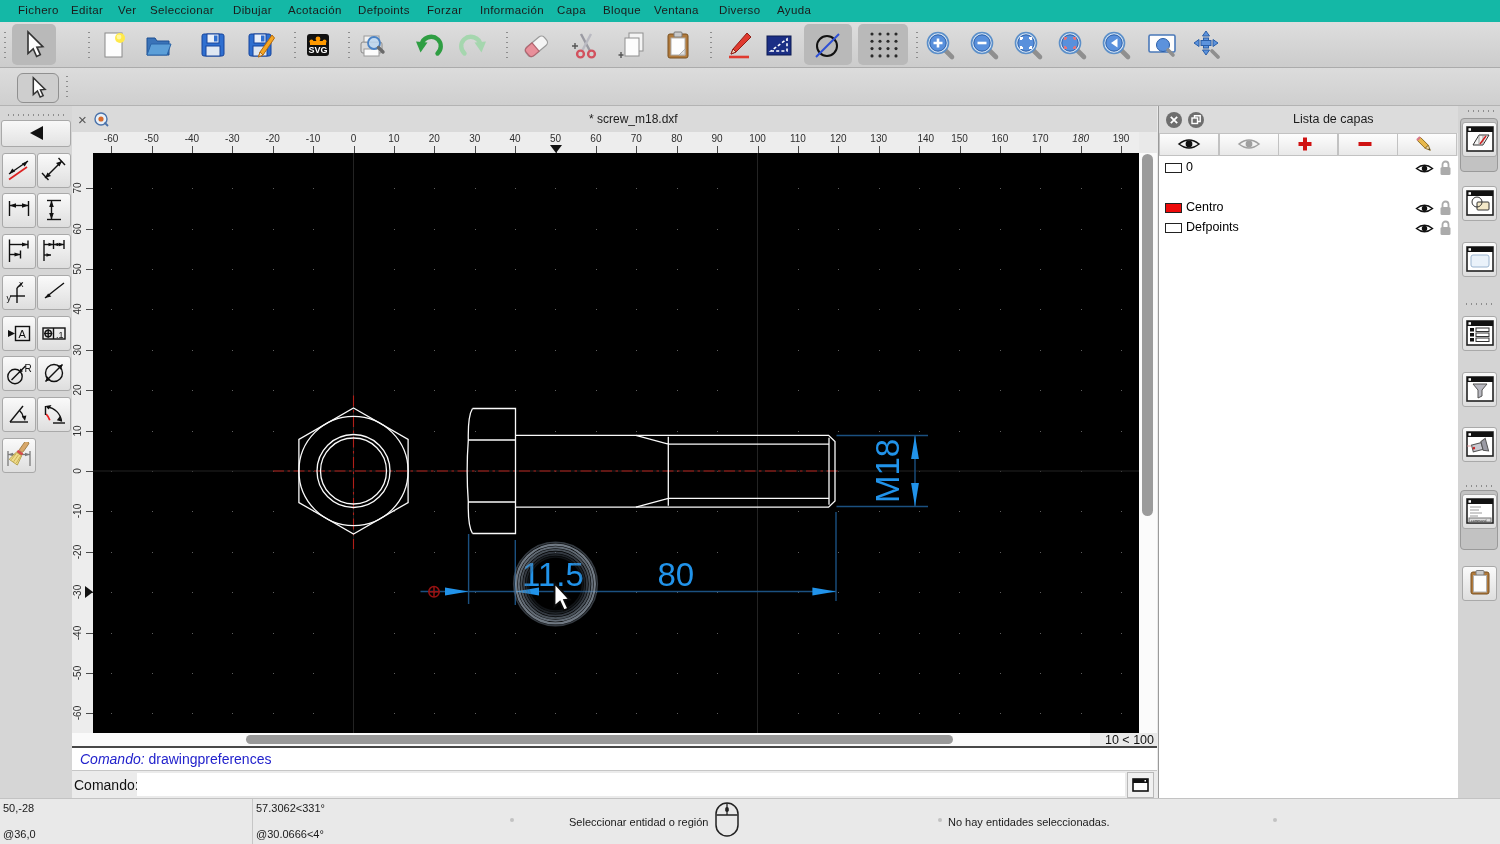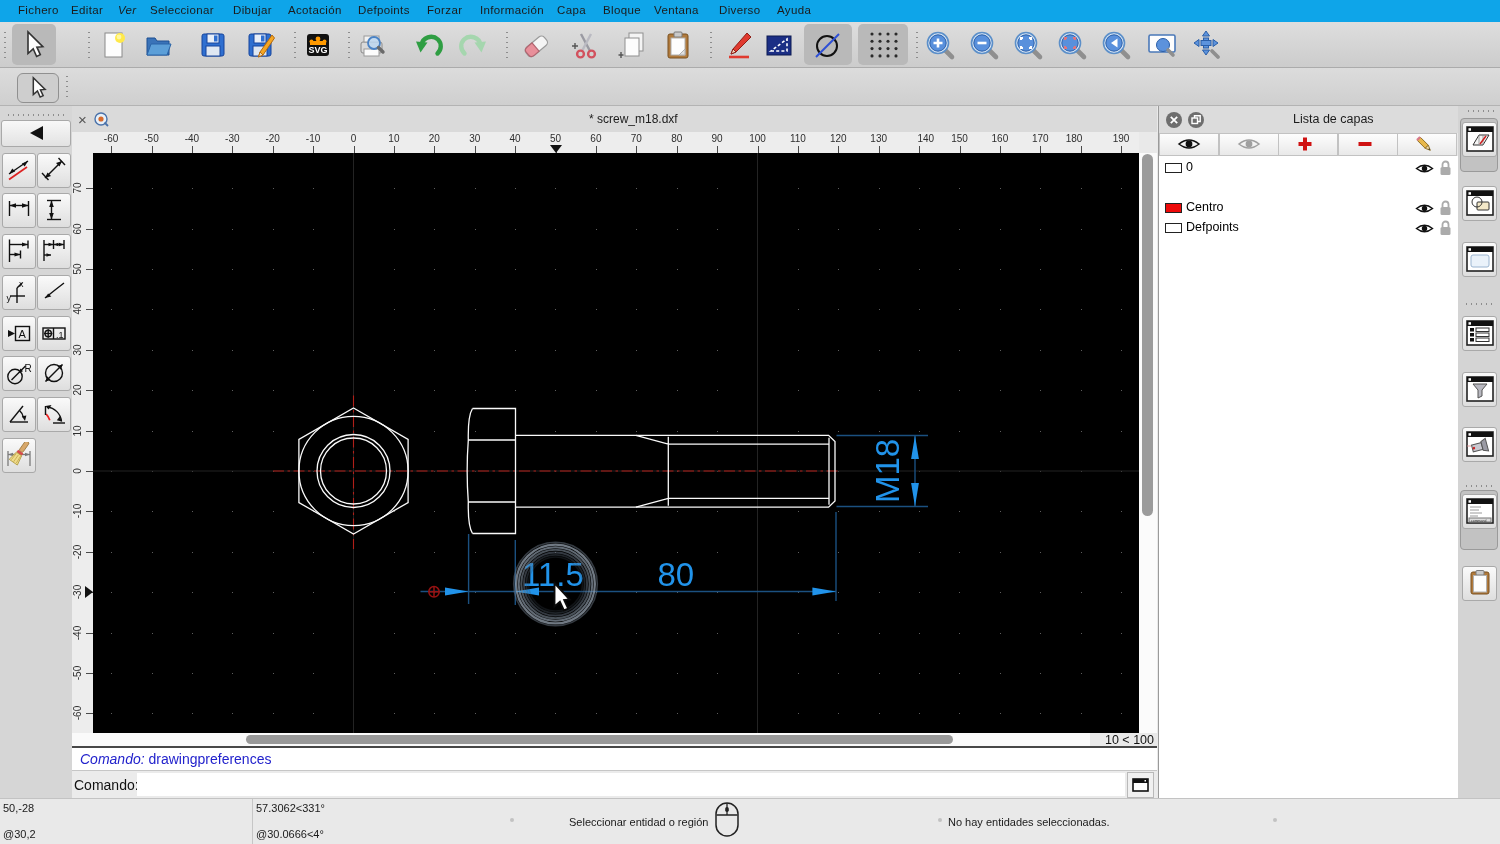--- a/index.html
+++ b/index.html
@@ -3,24 +3,24 @@
 html,body{margin:0;padding:0;width:1500px;height:844px;overflow:hidden;background:#e9e9e9;
 font-family:"Liberation Sans",sans-serif;-webkit-font-smoothing:antialiased;}
 *{box-sizing:border-box;}
 .ab{position:absolute;}
 .btn-sel{background:#b9b9b9;border-radius:5px;}
 .dotsep{position:absolute;width:2px;background-image:radial-gradient(circle,#8d8d8d 35%,transparent 40%);background-size:2px 5px;background-repeat:repeat-y;}
 .hdots{position:absolute;height:2px;background-image:radial-gradient(circle,#8d8d8d 35%,transparent 40%);background-size:5px 2px;background-repeat:repeat-x;}
 .tbtn{position:absolute;width:34px;height:35px;background:linear-gradient(#fafafa,#dedede);border:1px solid #a9a9a9;border-radius:3px;}
 svg{display:block;}
 </style></head><body>
-<div style="position:absolute;left:0px;top:0px;width:1500px;height:22px;background:#0ea5e9;">
+<div style="position:absolute;left:0px;top:0px;width:1500px;height:22px;background:#14b8a6;">
     <div style="position:absolute;left:18px;top:4px;white-space:nowrap;font-size:11.5px;letter-spacing:0.35px;color:#1b1b1b;">Fichero</div>
     <div style="position:absolute;left:71px;top:4px;white-space:nowrap;font-size:11.5px;letter-spacing:0.35px;color:#1b1b1b;">Editar</div>
-    <div style="position:absolute;left:118px;top:4px;white-space:nowrap;font-size:11.5px;letter-spacing:0.35px;color:#1b1b1b;font-style:italic;">Ver</div>
+    <div style="position:absolute;left:118px;top:4px;white-space:nowrap;font-size:11.5px;letter-spacing:0.35px;color:#1b1b1b;">Ver</div>
     <div style="position:absolute;left:150px;top:4px;white-space:nowrap;font-size:11.5px;letter-spacing:0.35px;color:#1b1b1b;">Seleccionar</div>
     <div style="position:absolute;left:233px;top:4px;white-space:nowrap;font-size:11.5px;letter-spacing:0.35px;color:#1b1b1b;">Dibujar</div>
     <div style="position:absolute;left:288px;top:4px;white-space:nowrap;font-size:11.5px;letter-spacing:0.35px;color:#1b1b1b;">Acotación</div>
     <div style="position:absolute;left:358px;top:4px;white-space:nowrap;font-size:11.5px;letter-spacing:0.35px;color:#1b1b1b;">Defpoints</div>
     <div style="position:absolute;left:427px;top:4px;white-space:nowrap;font-size:11.5px;letter-spacing:0.35px;color:#1b1b1b;">Forzar</div>
     <div style="position:absolute;left:480px;top:4px;white-space:nowrap;font-size:11.5px;letter-spacing:0.35px;color:#1b1b1b;">Información</div>
     <div style="position:absolute;left:557px;top:4px;white-space:nowrap;font-size:11.5px;letter-spacing:0.35px;color:#1b1b1b;">Capa</div>
     <div style="position:absolute;left:603px;top:4px;white-space:nowrap;font-size:11.5px;letter-spacing:0.35px;color:#1b1b1b;">Bloque</div>
     <div style="position:absolute;left:654px;top:4px;white-space:nowrap;font-size:11.5px;letter-spacing:0.35px;color:#1b1b1b;">Ventana</div>
     <div style="position:absolute;left:719px;top:4px;white-space:nowrap;font-size:11.5px;letter-spacing:0.35px;color:#1b1b1b;">Diverso</div>
@@ -470,21 +470,21 @@
     <div style="position:absolute;left:770.7px;top:1px;width:30px;text-align:center;font-size:10px;color:#2e2e2e;">130</div>
     <div style="position:absolute;left:785.7px;top:14px;width:1px;height:7px;background:#4a4a4a;"></div>
     <div style="position:absolute;left:811.1px;top:1px;width:30px;text-align:right;font-size:10px;color:#2e2e2e;">140</div>
     <div style="position:absolute;left:826.1px;top:14px;width:1px;height:7px;background:#4a4a4a;"></div>
     <div style="position:absolute;left:851.5px;top:1px;width:30px;text-align:center;font-size:10px;color:#2e2e2e;">150</div>
     <div style="position:absolute;left:866.5px;top:14px;width:1px;height:7px;background:#4a4a4a;"></div>
     <div style="position:absolute;left:891.9px;top:1px;width:30px;text-align:center;font-size:10px;color:#2e2e2e;">160</div>
     <div style="position:absolute;left:906.9px;top:14px;width:1px;height:7px;background:#4a4a4a;"></div>
     <div style="position:absolute;left:932.3px;top:1px;width:30px;text-align:center;font-size:10px;color:#2e2e2e;">170</div>
     <div style="position:absolute;left:947.3px;top:14px;width:1px;height:7px;background:#4a4a4a;"></div>
-    <div style="position:absolute;left:972.7px;top:1px;width:30px;font-size:10px;color:#2e2e2e;">180</div>
+    <div style="position:absolute;left:972.7px;top:1px;width:30px;text-align:center;font-size:10px;color:#2e2e2e;font-style:italic;">180</div>
     <div style="position:absolute;left:987.7px;top:14px;width:1px;height:7px;background:#4a4a4a;"></div>
     <div style="position:absolute;left:1013.1px;top:1px;width:30px;text-align:center;font-size:10px;color:#2e2e2e;">190</div>
     <div style="position:absolute;left:1028.1px;top:14px;width:1px;height:7px;background:#4a4a4a;"></div>
     <div style="position:absolute;left:456.5px;top:13px;width:0;height:0;border-left:6px solid transparent;border-right:6px solid transparent;border-top:8px solid #111;"></div>
   </div>
 <div style="position:absolute;left:72px;top:132px;width:21px;height:21px;background:#ededed;"></div>
 <div style="position:absolute;left:73px;top:152px;width:10px;height:7px;">
     <svg width="10" height="7" viewBox="0 0 10 7">
       <path d="M1 4 Q2.2 1 3.7 3.2 T6.5 3.4 Q7.6 2.2 8.8 3.6" fill="none" stroke="#333" stroke-width="1.1"></path>
     </svg>
@@ -1161,21 +1161,21 @@
         <rect x="6" y="3" width="18" height="22" rx="2" fill="#b07a3c" stroke="#7a5120"></rect>
         <rect x="11" y="1.5" width="8" height="4.5" rx="1" fill="#c9c9c9" stroke="#7a7a7a"></rect>
         <rect x="8.5" y="6.5" width="13" height="16.5" fill="#fdfdfd" stroke="#b0b0b0"></rect>
       </svg>
     </div>
     <div class="hdots" style="left:6px;top:197px;width:30px;"></div>
     <div class="hdots" style="left:6px;top:379px;width:30px;"></div>
   </div>
 <div style="position:absolute;left:0px;top:798px;width:1500px;height:46px;background:#e9e9e9;border-top:1px solid #c3c3c3;">
     <div style="position:absolute;left:3px;top:3px;white-space:nowrap;font-size:11px;color:#1a1a1a;">50,-28</div>
-    <div style="position:absolute;left:3px;top:29px;white-space:nowrap;font-size:11px;color:#1a1a1a;">@30,2</div>
+    <div style="position:absolute;left:3px;top:29px;white-space:nowrap;font-size:11px;color:#1a1a1a;">@36,0</div>
     <div style="position:absolute;left:252px;top:0;width:1px;height:46px;background:#c6c6c6;"></div>
     <div style="position:absolute;left:256px;top:3px;white-space:nowrap;font-size:11px;color:#1a1a1a;">57.3062&lt;331°</div>
     <div style="position:absolute;left:256px;top:29px;white-space:nowrap;font-size:11px;color:#1a1a1a;">@30.0666&lt;4°</div>
     <div style="position:absolute;left:569px;top:17px;white-space:nowrap;font-size:11px;color:#1a1a1a;">Seleccionar entidad o región</div>
     <div style="position:absolute;left:713px;top:2px;">
       <svg width="28" height="38" viewBox="0 0 28 38">
         <rect x="3" y="2" width="22" height="33" rx="11" fill="none" stroke="#222" stroke-width="1.5"></rect>
         <path d="M14 2 L14 14 M3.5 14 L24.5 14" stroke="#222" stroke-width="1.3"></path>
         <rect x="12.2" y="6" width="3.6" height="5" rx="1.8" fill="#222"></rect>
       </svg>

